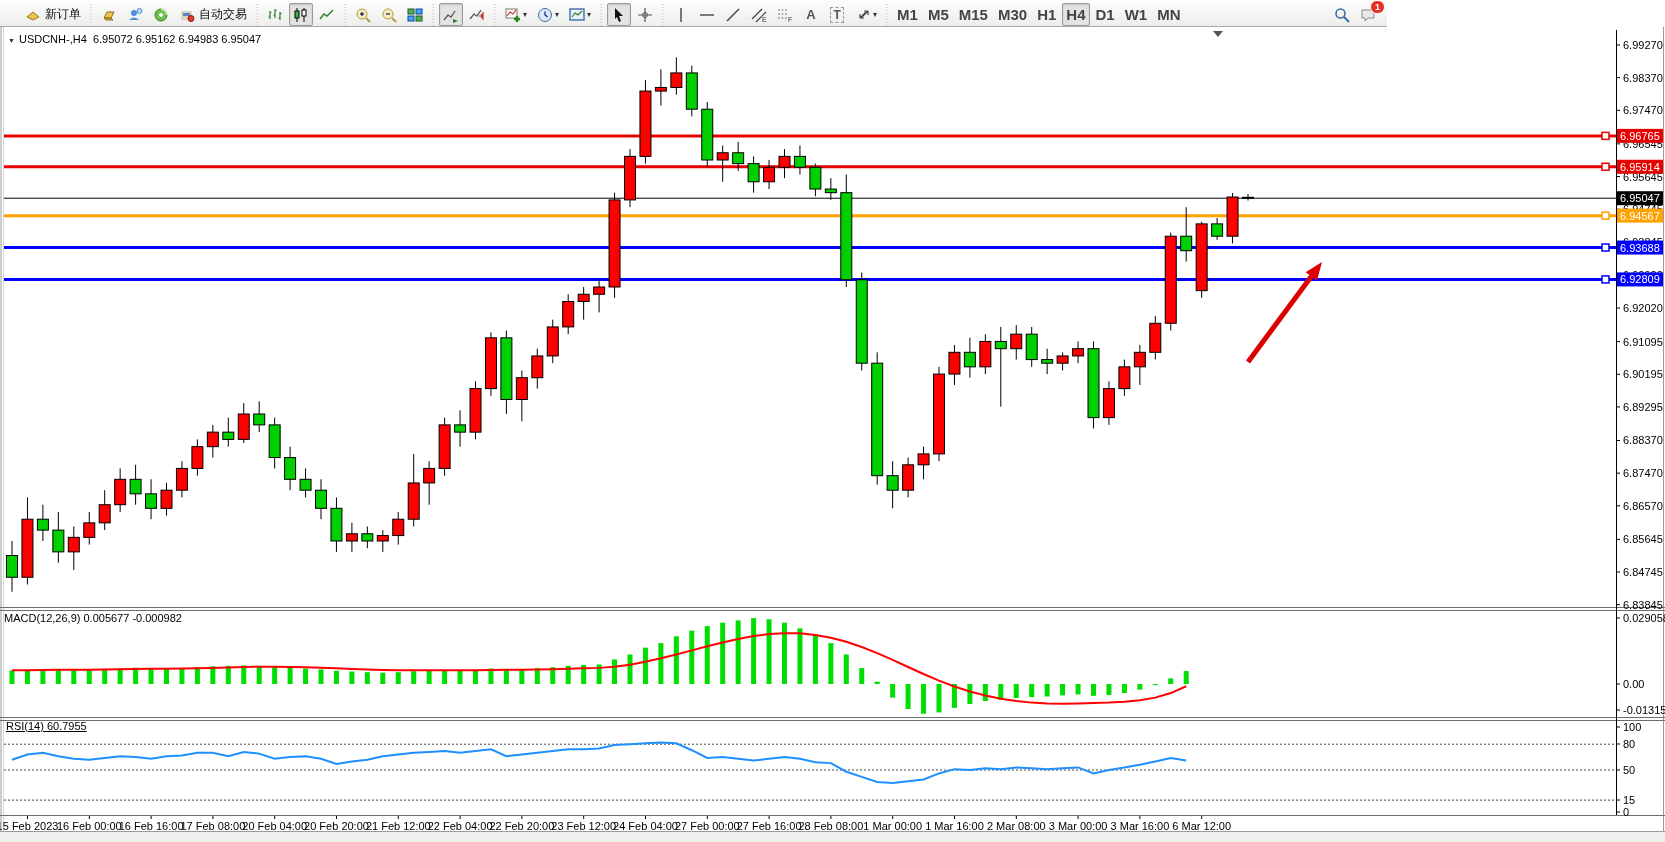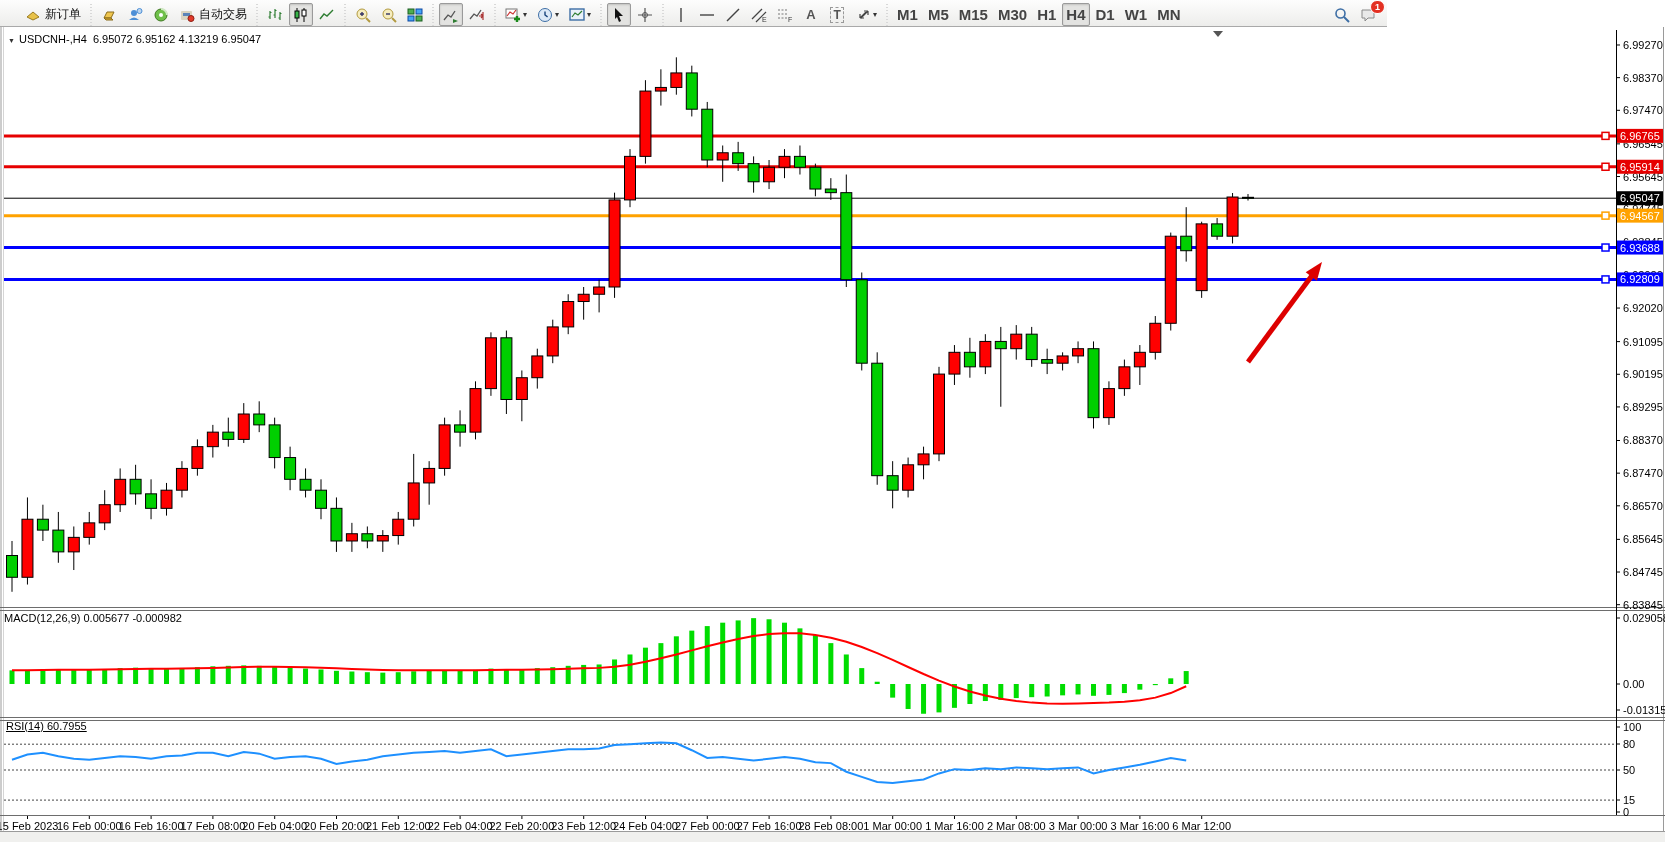--- a/index.html
+++ b/index.html
@@ -223,21 +223,21 @@
       </div>
       <div class="tb-btn" style="position:relative;">
         <svg class="icon16" viewBox="0 0 16 16">
             <path d="M2 3h12v8H8l-3 3v-3H2z" fill="#e9e9e9" stroke="#8a8a8a"></path>
           </svg>
         <span class="badge">1</span>
       </div>
     </div>
   </div>
 
-  <div class="pane-label" id="symbol-label"><span class="tri">▼</span><span>USDCNH-,H4</span>  <span>6.95072 6.95162 4.13219 6.95047</span></div>
+  <div class="pane-label" id="symbol-label"><span class="tri">▼</span><span>USDCNH-,H4</span>  <span>6.95072 6.95162 6.94983 6.95047</span></div>
   <div class="pane-label" id="macd-label">MACD(12,26,9) 0.005677 -0.000982</div>
   <div class="pane-label" id="rsi-label">RSI(14) 60.7955</div>
 
   <svg id="chart-svg" width="1665" height="842">
       <rect x="0" y="27" width="1665" height="805" fill="#ffffff"></rect>
       <line x1="1" y1="27" x2="1" y2="832" stroke="#9a9a9a"></line>
       <line x1="3.5" y1="27" x2="3.5" y2="832" stroke="#d5d5d5"></line>
       <line x1="1663.5" y1="27" x2="1663.5" y2="832" stroke="#9a9a9a"></line>
       <line x1="0" y1="607.5" x2="1665" y2="607.5" stroke="#6d6d6d"></line>
       <line x1="0" y1="610.5" x2="1665" y2="610.5" stroke="#6d6d6d"></line>

